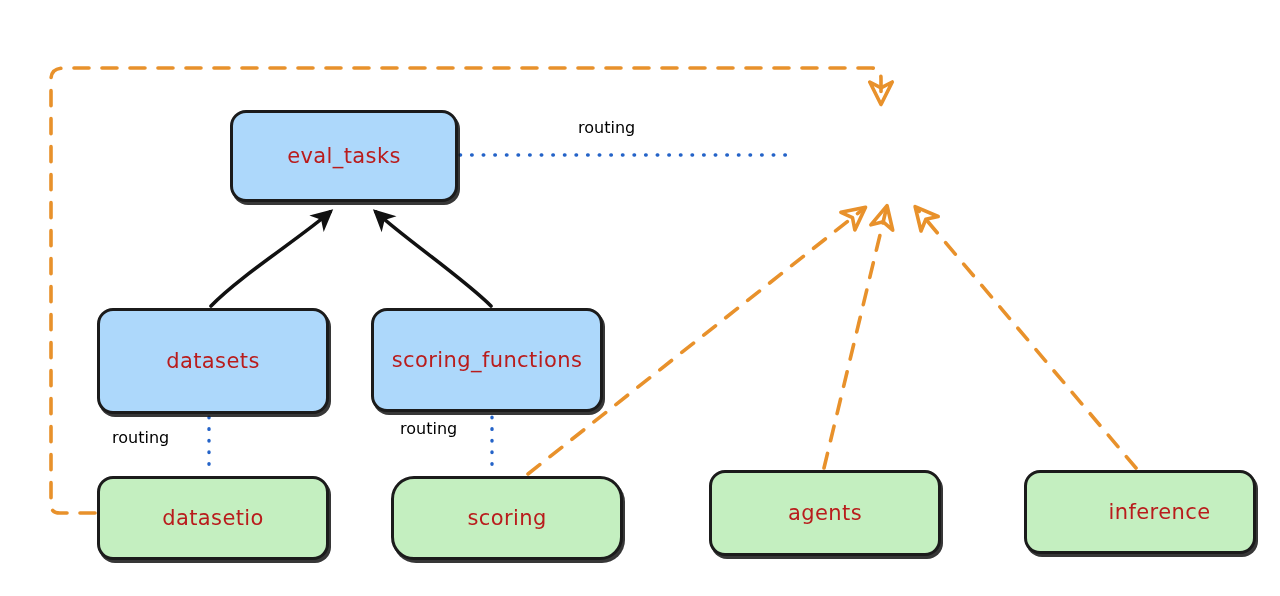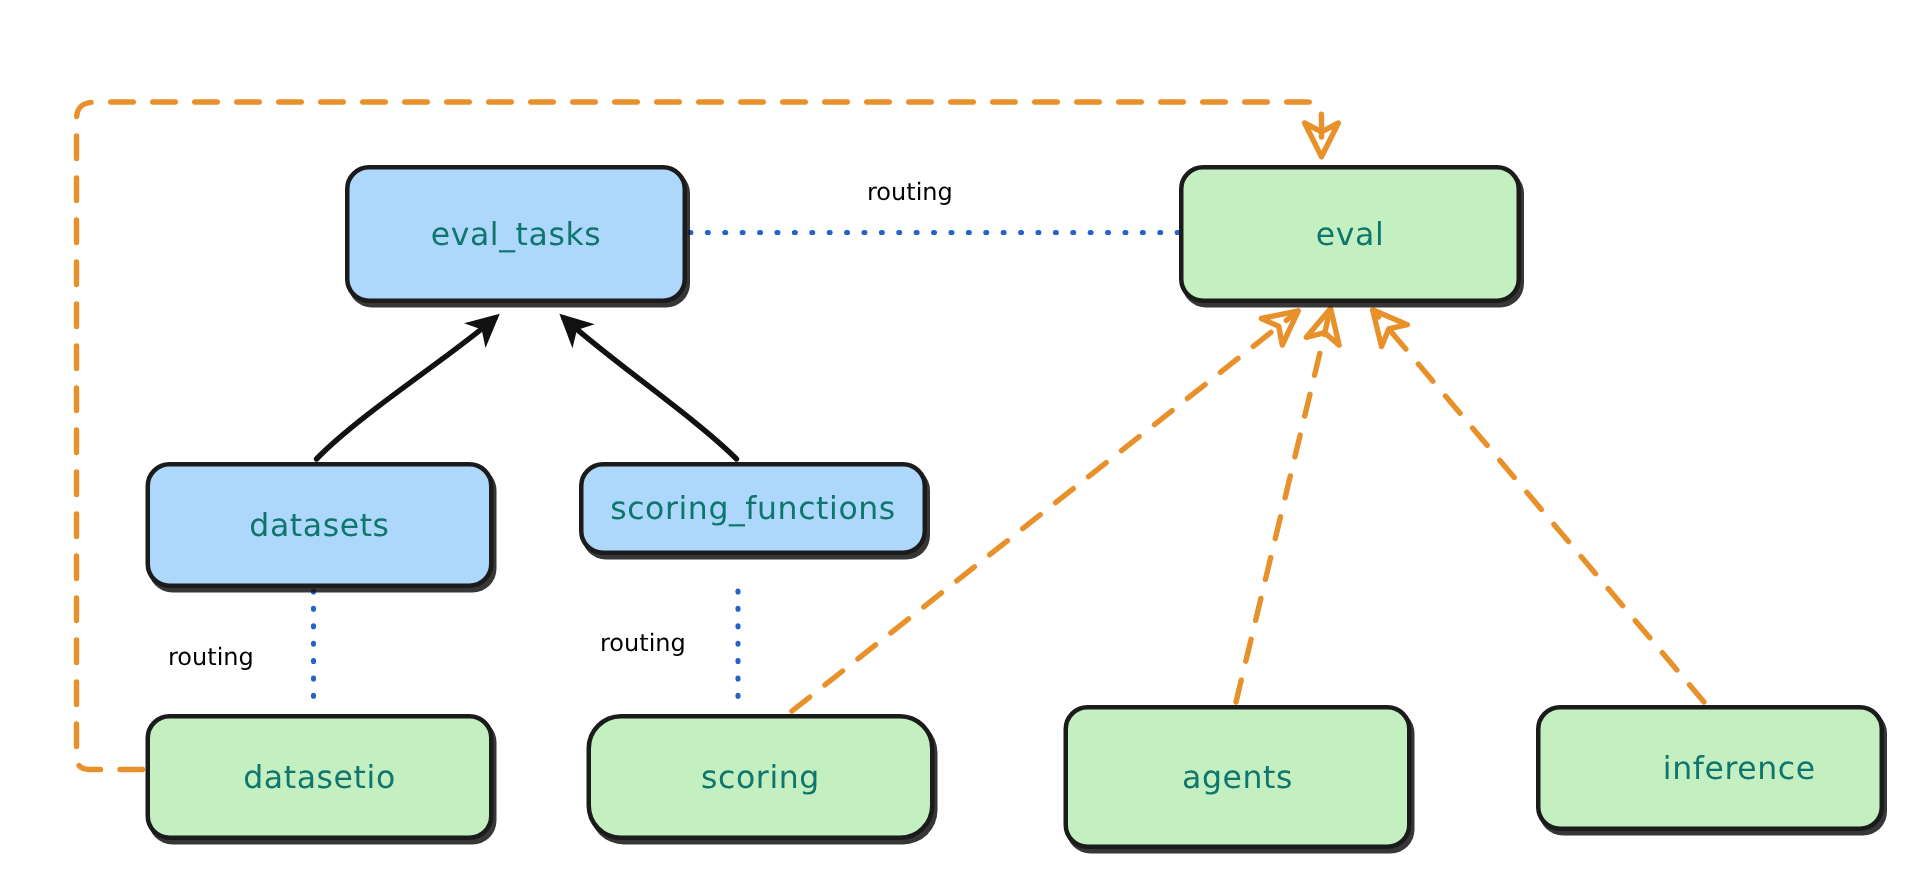--- a/index.html
+++ b/index.html
@@ -33,21 +33,21 @@
     border: 3px solid #1b1b1b;
     border-radius: 16px;
     display: flex;
     align-items: center;
     justify-content: center;
     box-shadow: 2px 3px 0px 0px rgba(20,20,20,0.85);
   }
   .node .node-label {
     font-family: "DejaVu Sans", sans-serif;
     font-size: 21px;
-    color: #0f766e;
+    color: #b91c1c;
     letter-spacing: 0.4px;
     white-space: nowrap;
     text-align: center;
   }
   .node.blue { background: #add8fb; }
   .node.green { background: #c4efc0; }
 
   .edge-label {
     position: absolute;
     font-family: "DejaVu Sans", sans-serif;
@@ -106,41 +106,38 @@
     <g>
       <path d="M 1136 468 L 918 210" fill="none" stroke="#e8912b" stroke-width="3.6" stroke-linecap="round" stroke-dasharray="15 13" marker-end="url(#arrow-orange)"></path>
     </g>
   </svg>
 
   <div id="nodes-layer">
     <div class="node blue" style="left:230px; top:110px; width:228px; height:92px;">
       <span class="node-label">eval_tasks</span>
     </div>
 
-    <div class="node green" style="left:786px; top:110px; width:228px; height:92px;">
-      <span class="node-label">eval</span>
-    </div>
 
-    <div class="node blue" style="left:97px; top:308px; width:232px; height:84px;">
+    <div class="node blue" style="left:97px; top:308px; width:232px; height:106px;">
       <span class="node-label">datasets</span>
     </div>
 
-    <div class="node blue" style="left:386px; top:308px; width:232px; height:62px;">
+    <div class="node blue" style="left:371px; top:308px; width:232px; height:104px;">
       <span class="node-label">scoring_functions</span>
     </div>
 
     <div class="node green" style="left:97px; top:476px; width:232px; height:84px;">
       <span class="node-label">datasetio</span>
     </div>
 
     <div class="node green" style="left:391px; top:476px; width:232px; height:84px;border-radius:23px;">
       <span class="node-label">scoring</span>
     </div>
 
-    <div class="node green" style="left:709px; top:470px; width:232px; height:96px;justify-content:center;">
+    <div class="node green" style="left:709px; top:470px; width:232px; height:86px;justify-content:center;">
       <span class="node-label">agents</span>
     </div>
 
     <div class="node green" style="left:1024px; top:470px; width:232px; height:84px;padding-left:39px;">
       <span class="node-label">inference</span>
     </div>
   </div>
 
   <div id="labels-layer">
     <span class="edge-label" style="left:578px; top:118px;">routing</span>

